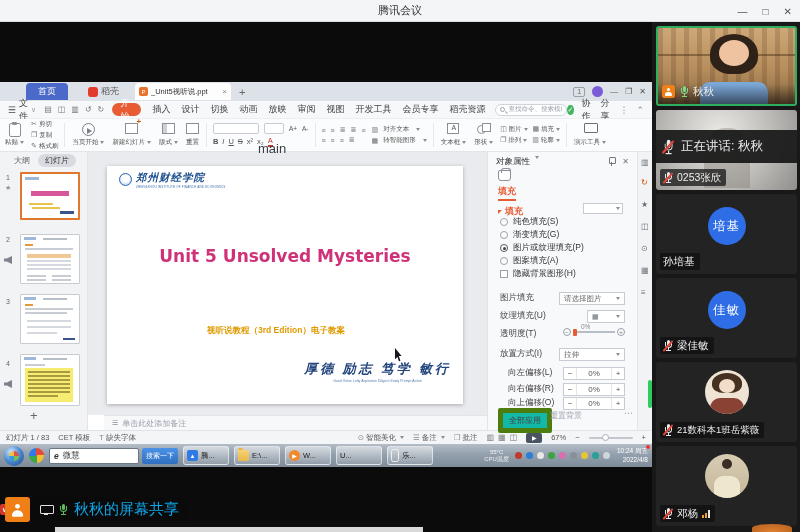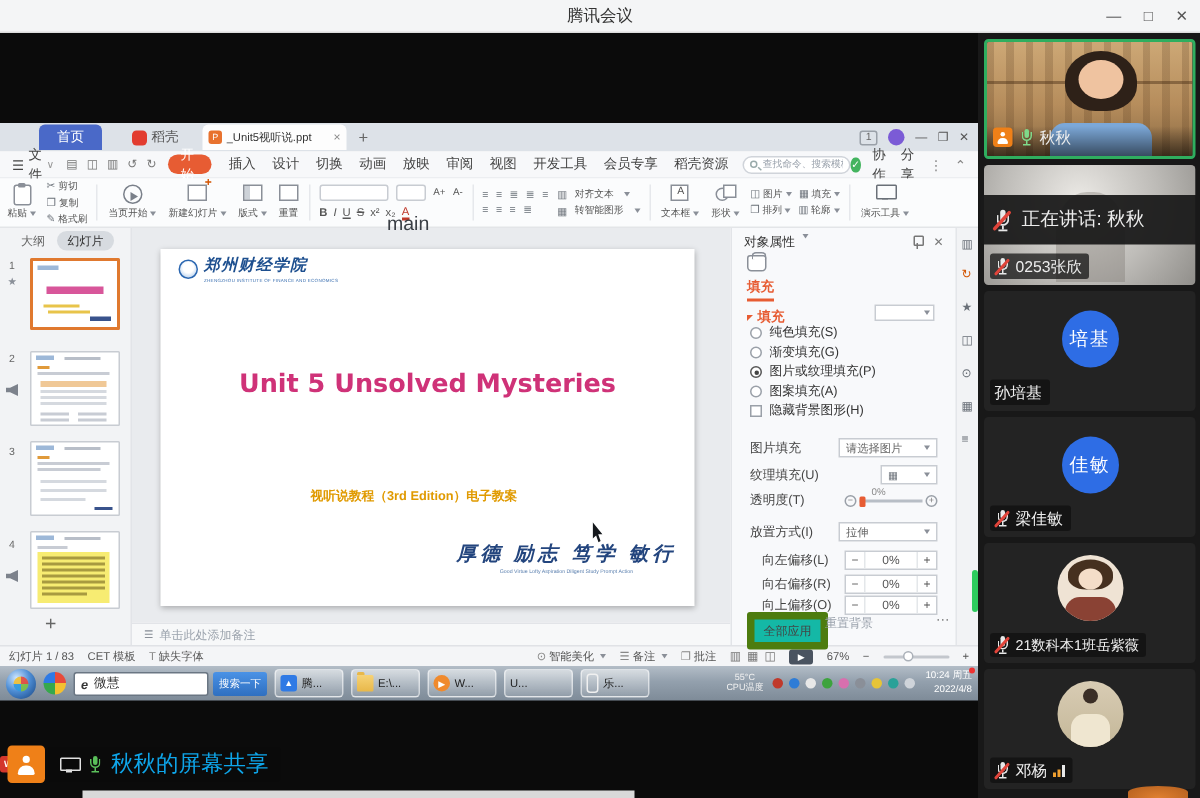--- a/index.html
+++ b/index.html
@@ -99,21 +99,21 @@
 .logo-sub{font-size:3px;color:#3a6fb0;margin-top:1.5px;letter-spacing:.2px}
 .slide-title{position:absolute;left:0;right:0;top:80px;text-align:center;font-size:17px;font-weight:bold;color:#cf3278;font-family:"DejaVu Sans",sans-serif}
 .course{position:absolute;left:86px;top:158px;font-size:8.5px;font-weight:bold;color:#e09a00;line-height:1.6}
 .course .c2{padding-left:14px}
 .motto{position:absolute;right:12px;top:194px;text-align:center}
 .motto-main{font-family:"Liberation Serif",serif;font-style:italic;font-weight:bold;font-size:13px;color:#23457e;letter-spacing:3px;white-space:nowrap}
 .motto-sub{font-size:3.5px;color:#5a7fae;margin-top:1px;white-space:nowrap}
 .cursor{position:absolute;left:288px;top:182px;width:10px;height:14px;background:#15181c;clip-path:polygon(0% 0%,0% 80%,24% 64%,40% 97%,54% 90%,38% 58%,66% 58%)}
 
 
-.notesbar{position:absolute;left:88px;top:333px;width:399px;height:15px;background:#f7f8f9;border-top:1px solid #e2e4e8;display:flex;align-items:center;gap:4px;padding:0 8px;color:#9aa2ac}
+.notesbar{position:absolute;left:104px;top:333px;width:399px;height:15px;background:#f7f8f9;border-top:1px solid #e2e4e8;display:flex;align-items:center;gap:4px;padding:0 8px;color:#9aa2ac}
 .notesbar .ng{font-size:7px;color:#8a8f98}
 .notesbar span{font-size:8px}
 .statusbar{position:absolute;left:0;top:348px;width:652px;height:14px;background:#f4f5f7;border-top:1px solid #e0e2e6;display:flex;align-items:center;font-size:7.5px;color:#555;padding:0 6px;gap:9px}
 .sb-sp{flex:1}
 .sb-it{display:flex;align-items:center;gap:2px;white-space:nowrap}
 .sb-views{display:flex;gap:4px;font-size:8px;color:#777}
 .sb-play{width:16px;height:10px;background:#4a5360;border-radius:2px;color:#fff;font-size:6px;display:flex;align-items:center;justify-content:center}
 .sb-track{width:44px;height:2px;background:#c3c7cd;border-radius:1px;position:relative}
 .sb-knob{position:absolute;left:13px;top:-2.5px;width:7px;height:7px;border-radius:50%;background:#fff;border:1px solid #aab0b8}
 
@@ -128,21 +128,21 @@
 .bucket::after{content:"";position:absolute;left:2px;top:-3px;width:8px;height:4px;border:1px solid #8a8f98;border-bottom:none;border-radius:3px 3px 0 0}
 .pp-tab{position:absolute;left:10px;top:33px;color:#e75c33;font-weight:bold;border-bottom:2px solid #e75c33;padding-bottom:1px;font-size:9px}
 .pp-sec{position:absolute;left:10px;top:53px;color:#e75c33;font-weight:bold;font-size:9px;display:flex;gap:3px;align-items:center}
 .tri-o{width:0;height:0;border-top:4px solid #e75c33;border-right:4px solid transparent}
 .pp-seldrop{position:absolute;right:14px;top:51px;width:40px;height:11px;border:1px solid #c8ccd2;background:#fff;display:flex;align-items:center;justify-content:flex-end;padding:0 2px}
 .opt{position:absolute;left:12px;display:flex;align-items:center;gap:5px;font-size:8.5px;color:#333}
 .radio{display:inline-block;width:8px;height:8px;border:1px solid #9aa0a8;border-radius:50%;background:#fff;flex:none;position:relative}
 .radio.sel{border-color:#555}
 .radio.sel::after{content:"";position:absolute;inset:1.5px;background:#444;border-radius:50%}
 .checkbox{display:inline-block;width:8px;height:8px;border:1px solid #9aa0a8;background:#fff;flex:none}
-.prow{position:absolute;left:12px;right:12px;display:flex;justify-content:space-between;align-items:center;font-size:8.5px;color:#444}
+.prow{position:absolute;left:12px;right:12px;display:flex;justify-content:space-between;align-items:flex-start;font-size:8.5px;color:#444}
 .vsel{display:flex;align-items:center;gap:3px;border:1px solid #c8ccd2;background:#fff;font-size:7.5px;color:#666;height:13px;padding:0 4px;justify-content:space-between}
 .spin{display:flex;width:62px;height:13px;border:1px solid #c8ccd2;background:#fff;font-size:8px;color:#555;align-items:stretch;text-align:center}
 .spin .sm{width:13px;border-right:1px solid #e4e7ea;display:flex;align-items:center;justify-content:center}
 .spin .sv{flex:1;display:flex;align-items:center;justify-content:center}
 .spin .sp{width:13px;border-left:1px solid #e4e7ea;display:flex;align-items:center;justify-content:center}
 .slider{display:flex;align-items:center;gap:2px;width:62px;position:relative}
 .scirc{width:8px;height:8px;border:1px solid #9aa0a8;border-radius:50%;color:#777;font-size:6px;display:flex;align-items:center;justify-content:center;flex:none}
 .strack{flex:1;height:1.5px;background:#b8bec6;position:relative}
 .sknob{position:absolute;left:0;top:-2.5px;width:4px;height:7px;background:#e75c33;border-radius:1px}
 .spct{position:absolute;left:8px;top:-8px;font-size:6.5px;color:#888}

